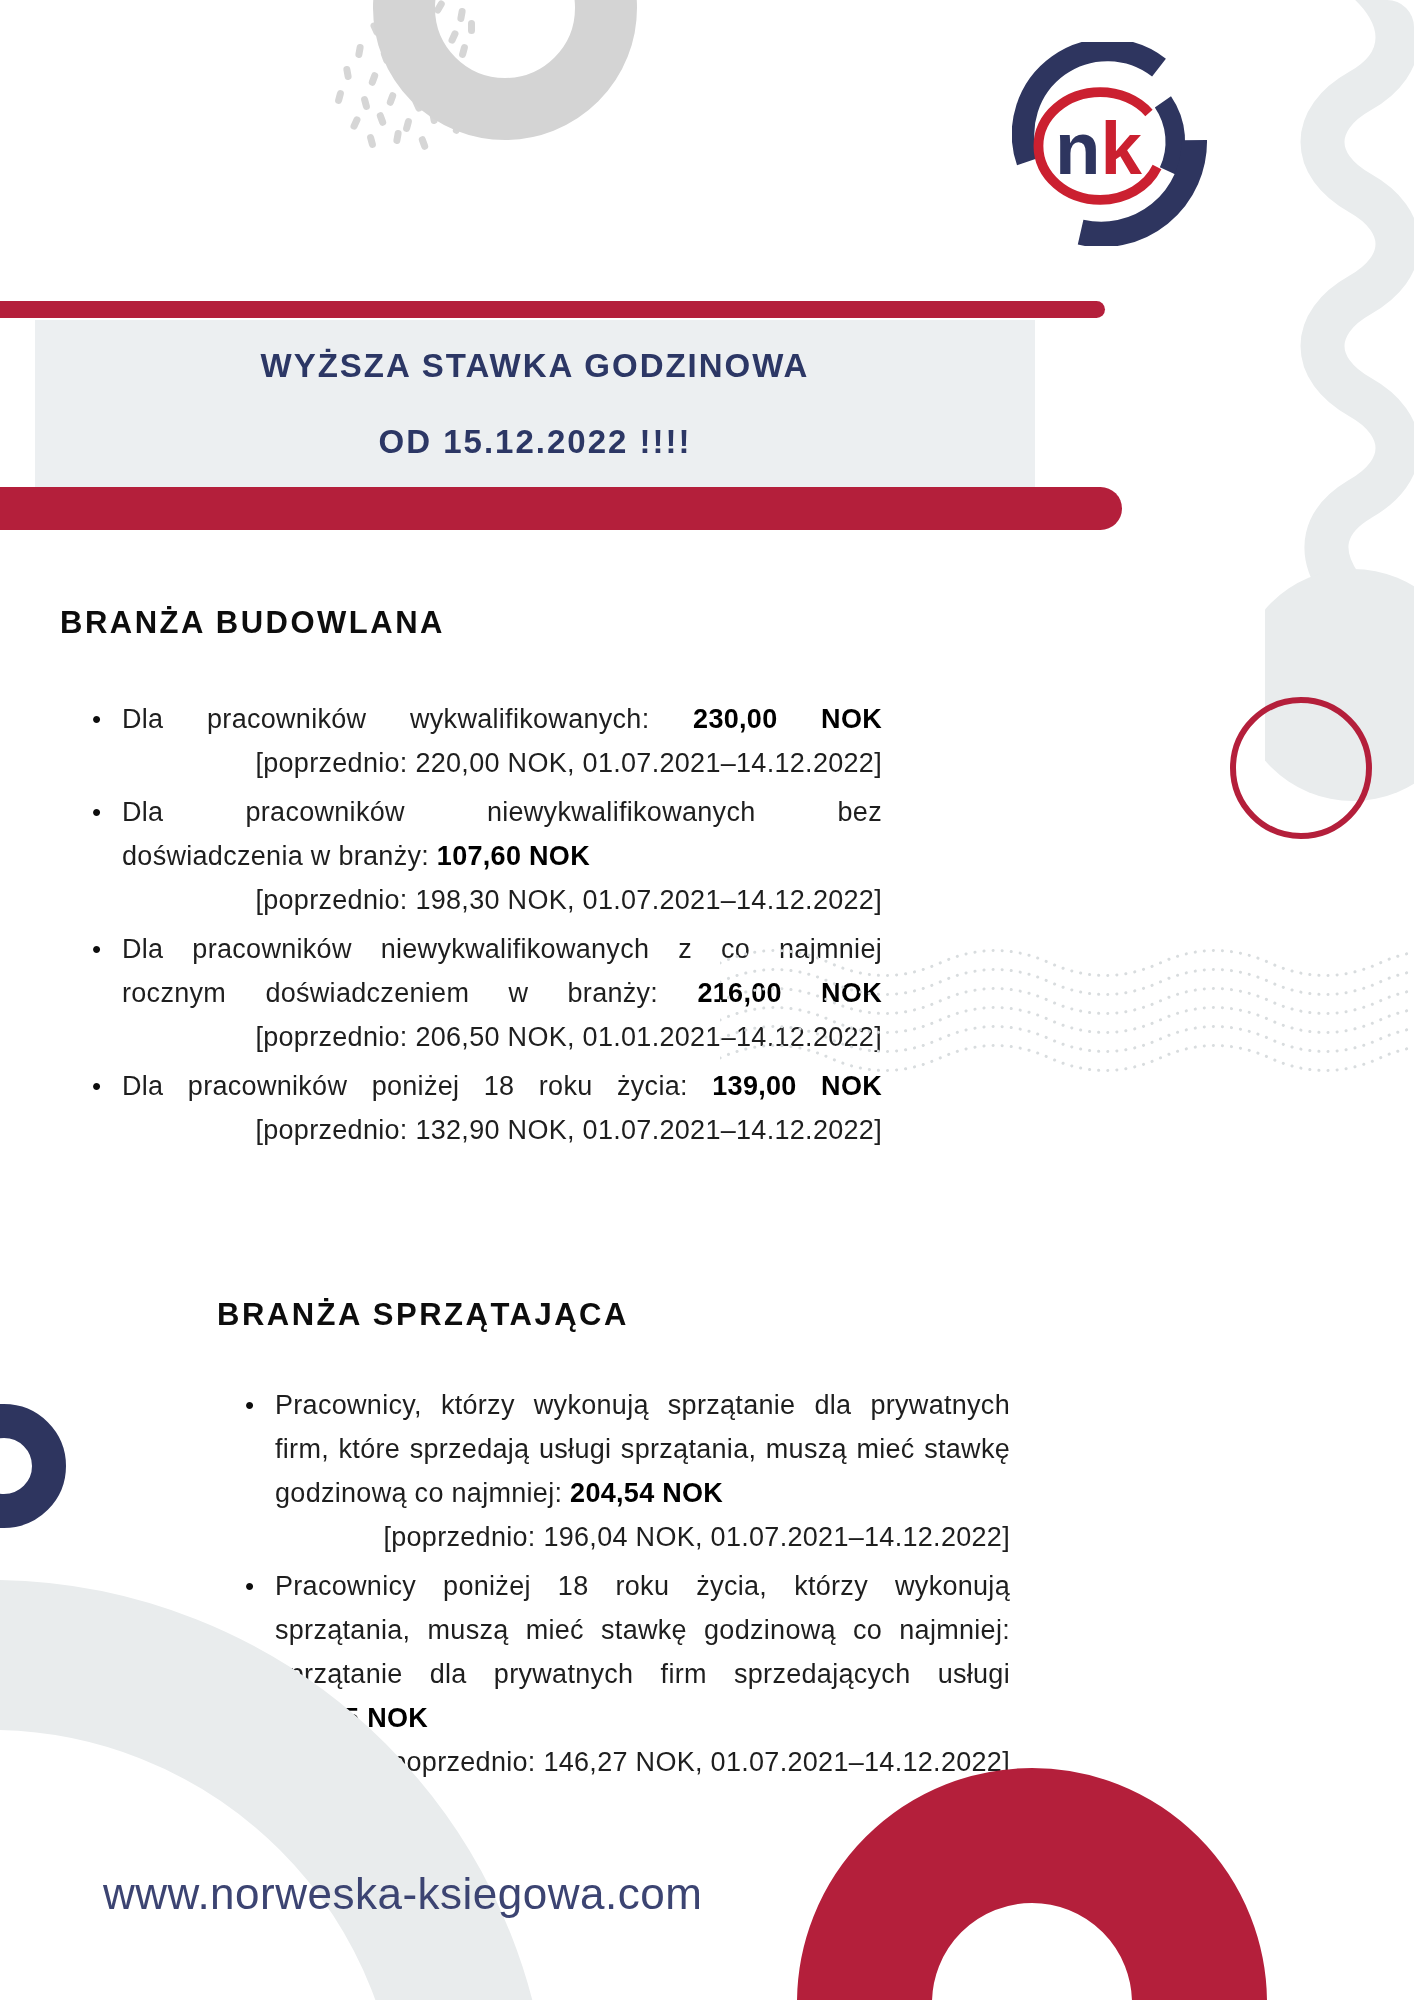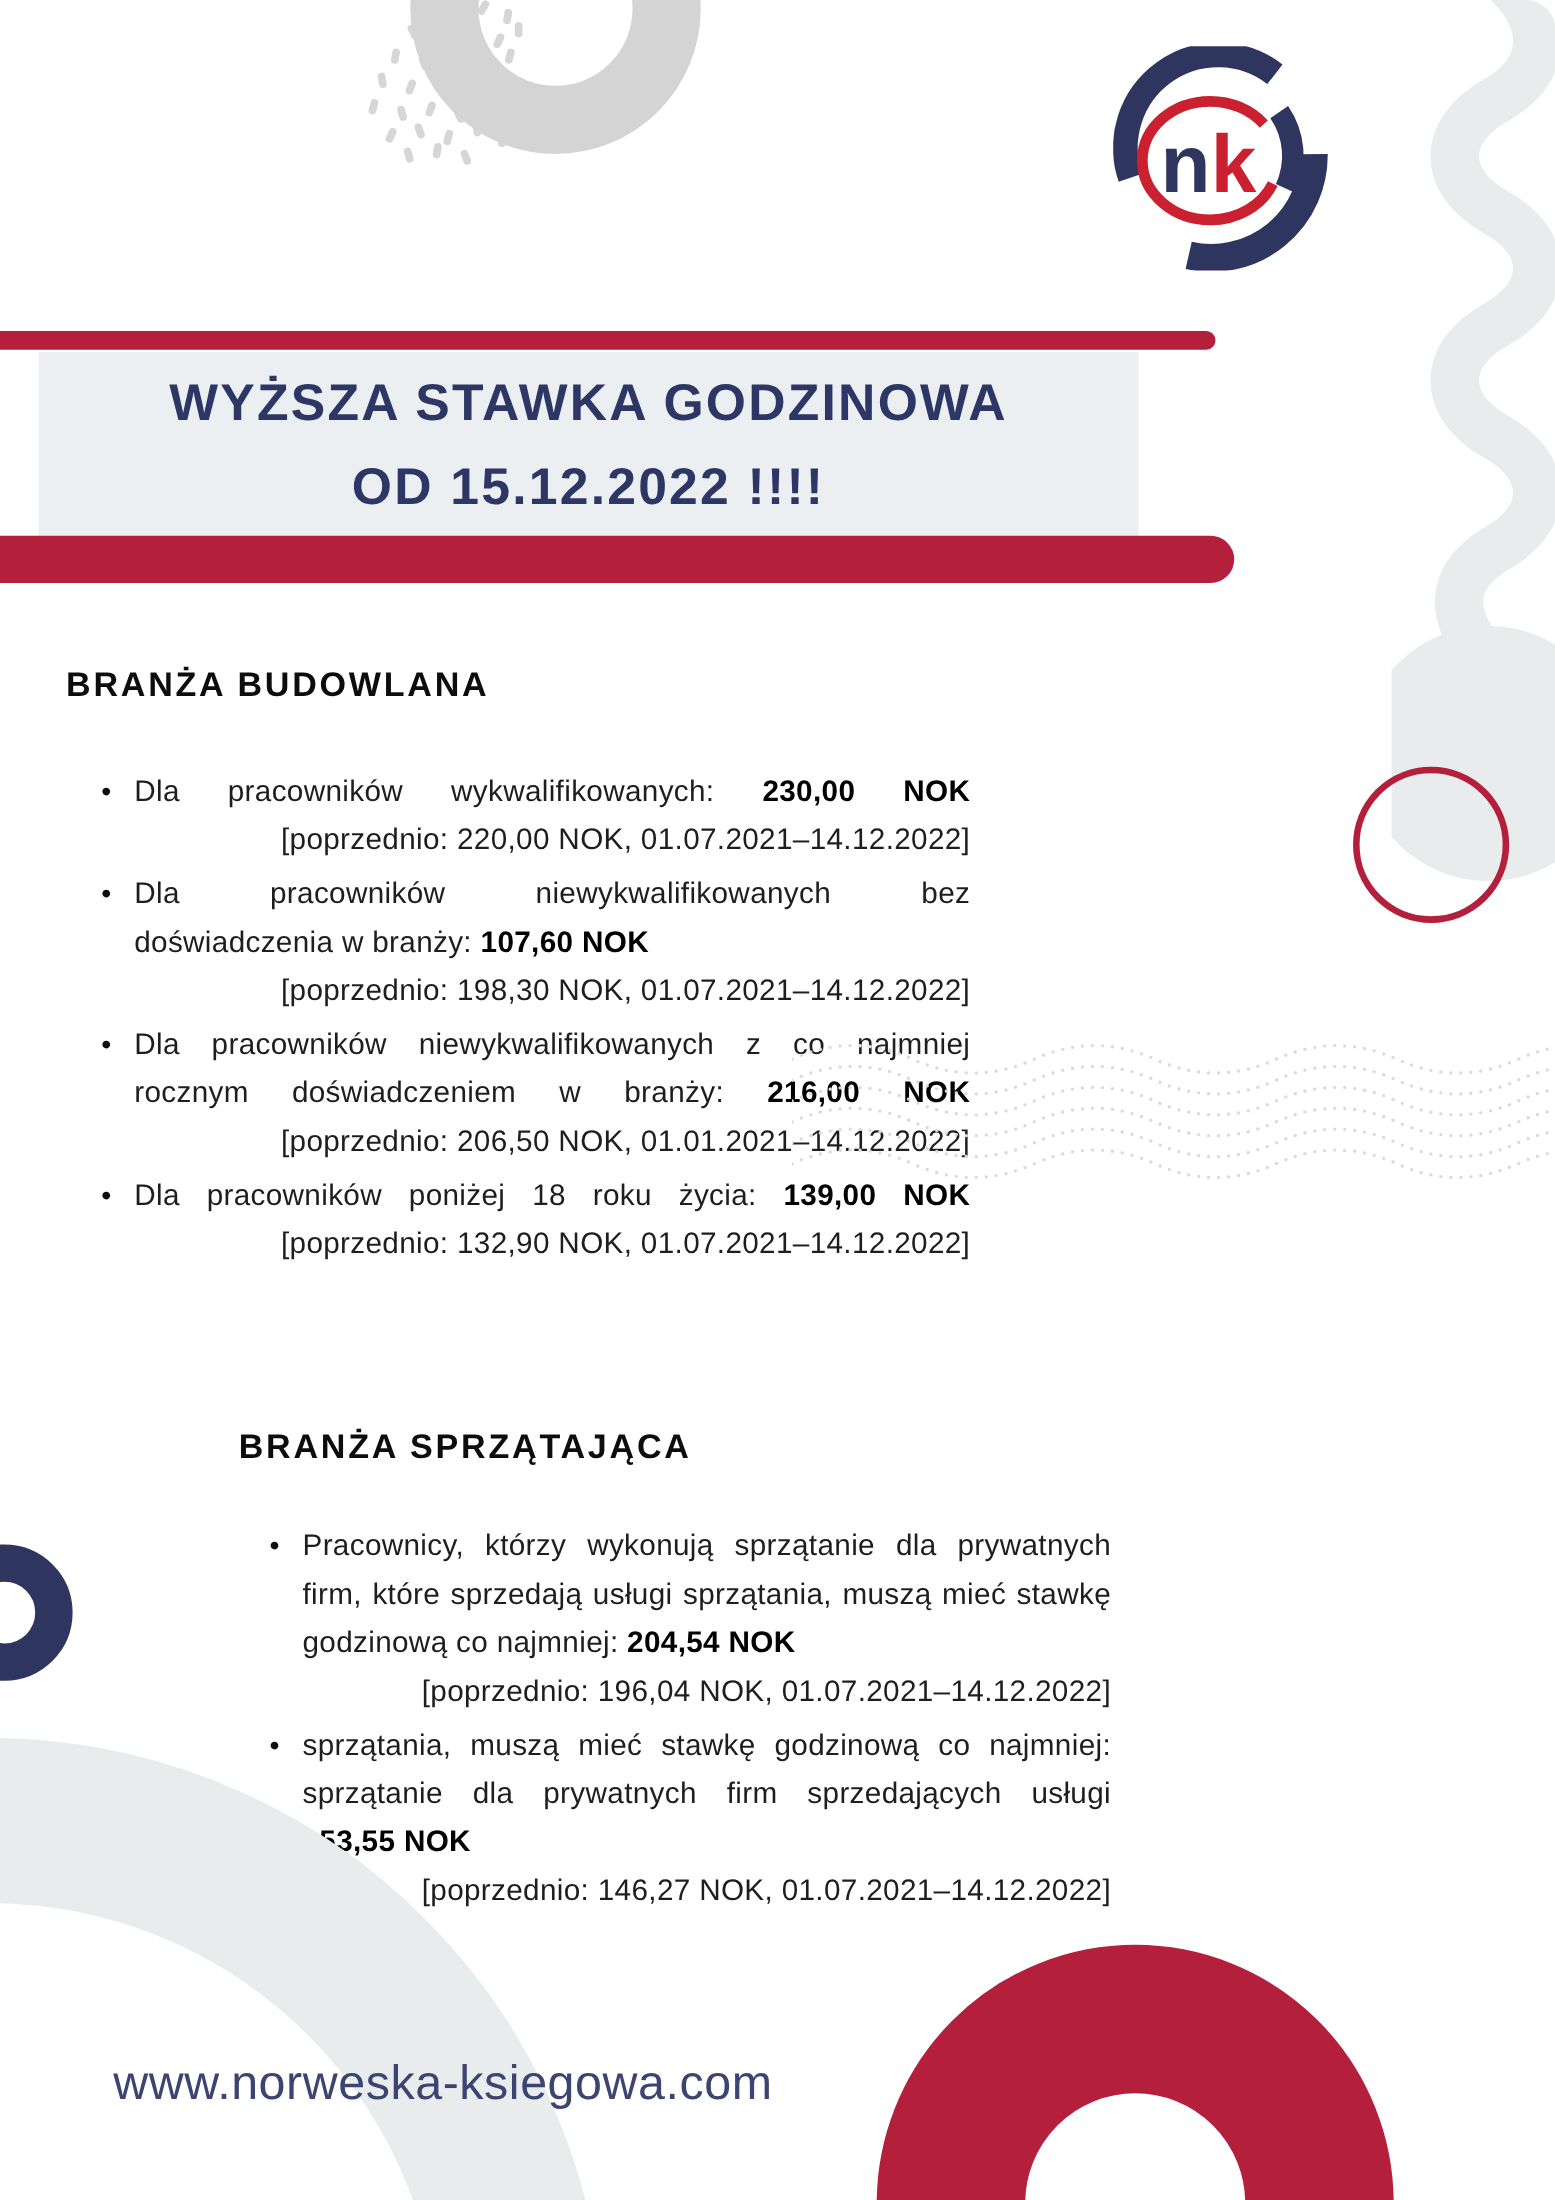--- a/index.html
+++ b/index.html
@@ -36,21 +36,21 @@
   
   .red-bar-1{
     position:absolute;left:0;top:301px;width:1105px;height:17px;
     background:var(--crimson,#b41f3b);border-radius:0 9px 9px 0;
   }
   .title-box{
     position:absolute;left:35px;top:320px;width:1000px;height:167px;
     background:#eceff1;text-align:center;padding-top:8px;box-sizing:border-box;
   }
   .title-line{
-    font-size:47px;font-weight:bold;letter-spacing:2px;line-height:76px;
+    font-size:33px;font-weight:bold;letter-spacing:2px;line-height:76px;
     color:var(--navy,#2c3765);
   }
   .red-bar-2{
     position:absolute;left:0;top:487px;width:1122px;height:43px;
     background:var(--crimson,#b41f3b);border-radius:0 22px 22px 0;
   }
   
   .section{position:absolute;}
   .section-1{left:60px;top:600px;width:824px;}
   .section-2{left:217px;top:1292px;width:795px;}
@@ -198,20 +198,21 @@
           <div class="content">
             <div class="line stretch">Pracownicy, którzy wykonują sprzątanie dla prywatnych</div>
             <div class="line stretch">firm, które sprzedają usługi sprzątania, muszą mieć stawkę</div>
             <div class="line">godzinową co najmniej: <strong>204,54 NOK</strong></div>
             <div class="line note">[poprzednio: 196,04 NOK, 01.07.2021–14.12.2022]</div>
           </div>
         </li>
         <li>
           <span class="marker">•</span>
           <div class="content">
+            <div class="line stretch">Pracownicy poniżej 18 roku życia, którzy wykonują</div>
             <div class="line stretch">sprzątania, muszą mieć stawkę godzinową co najmniej:</div>
             <div class="line stretch">sprzątanie dla prywatnych firm sprzedających usługi</div>
             <div class="line"><strong>153,55 NOK</strong></div>
             <div class="line note">[poprzednio: 146,27 NOK, 01.07.2021–14.12.2022]</div>
           </div>
         </li>
       </ul>
   </div>
 
   <div class="deco navy-half-donut"></div>

